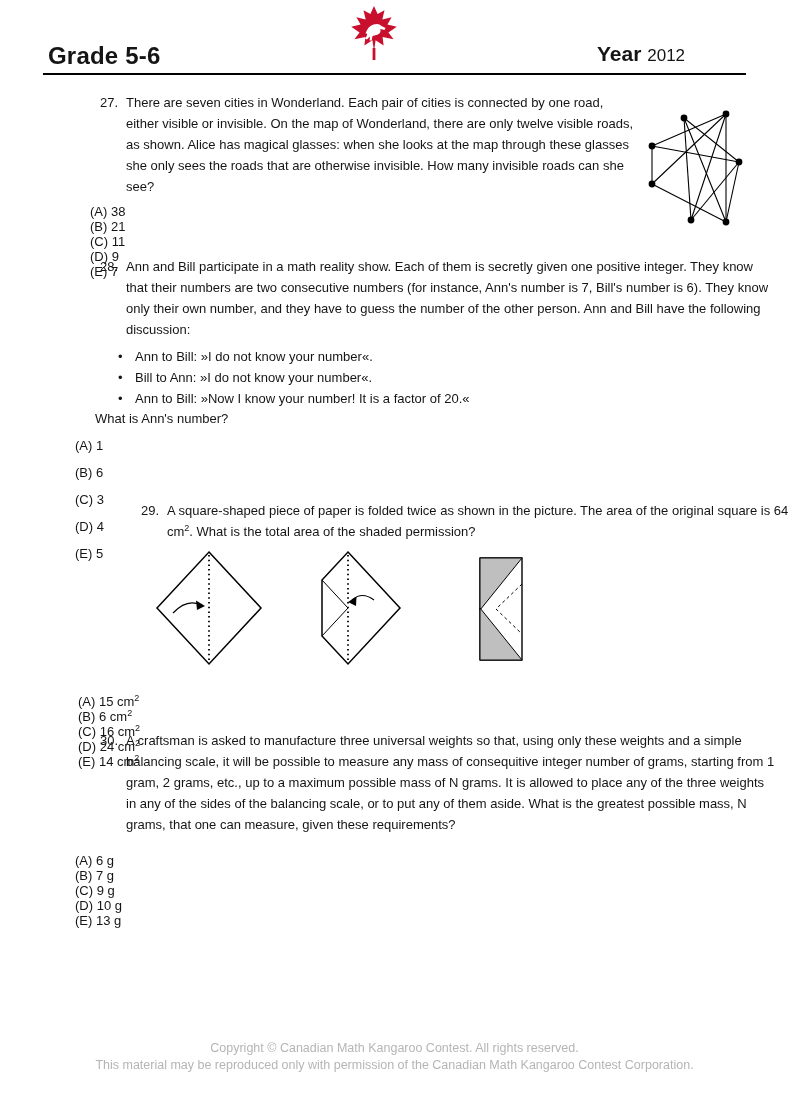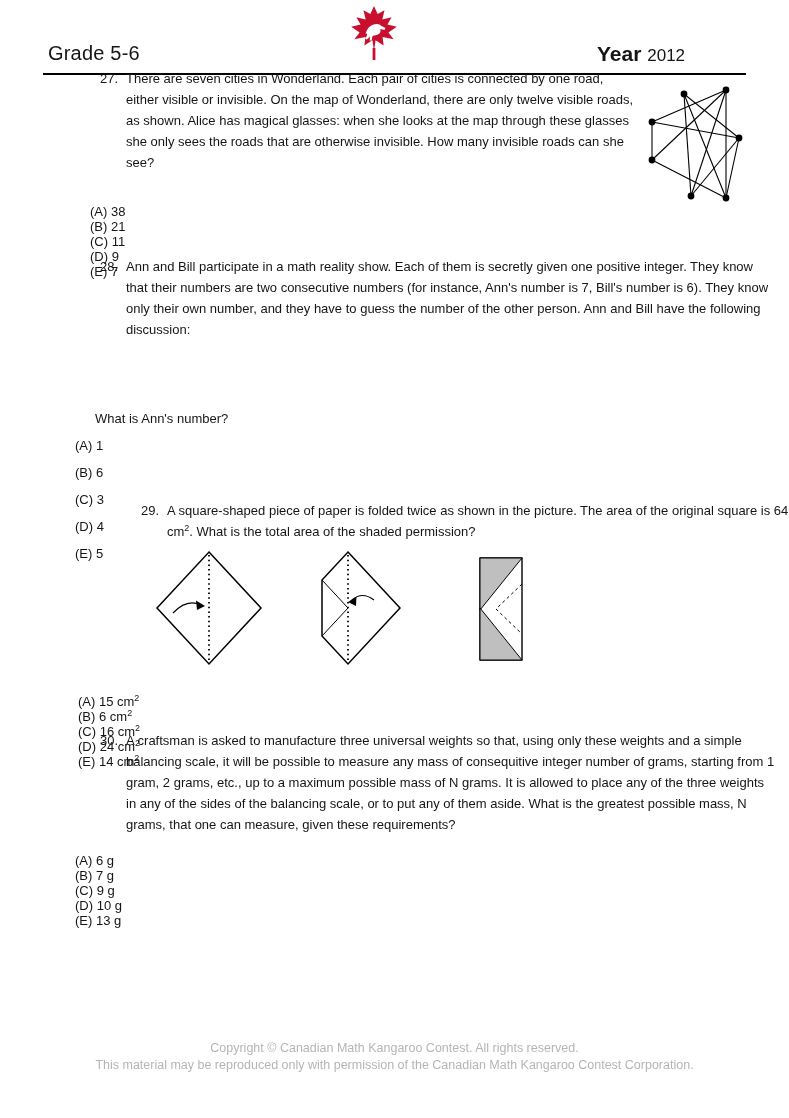--- a/index.html
+++ b/index.html
@@ -5,21 +5,21 @@
   html,body{margin:0;padding:0;background:#fff;}
   .page{
     position:relative;
     width:789px;height:1118px;
     background:#fff;
     font-family:"Liberation Sans",sans-serif;
     font-size:13px;color:#151515;
     overflow:hidden;
   }
   
-  .grade{position:absolute;left:48px;top:42px;font-size:20px;font-weight:normal;letter-spacing:.2px;}
+  .grade{position:absolute;left:48px;top:42px;font-size:24px;font-weight:bold;letter-spacing:.2px;}
   .year{position:absolute;left:597px;top:42px;font-size:21px;font-weight:bold;}
   .year .year-num{font-weight:normal;font-size:17px;}
   .header-rule{position:absolute;left:43px;top:73px;width:703px;height:2px;background:#000;}
   .logo{position:absolute;left:343px;top:5px;}
   
   .question{position:absolute;line-height:21px;padding-left:26px;text-align:left;}
   .qnum{position:absolute;left:0;top:0;}
   .graph-wrap{float:right;margin:18px 0 4px 12px;}
   
   .answers{position:absolute;display:flex;white-space:nowrap;flex-direction:column;}
@@ -51,21 +51,21 @@
     <span>Year</span>
     <span class="year-num">2012</span>
   </div>
   <svg class="logo" width="62" height="58" viewBox="0 0 62 58">
     <path fill="#c8102e" d="M31 1 L34.6 9 L41.5 5.2 L39.3 14.5 L48.6 12.3 L44.4 19.6 L53.8 21.8 L45.4 27.4 L50.6 34.2 L39.6 32 L40.6 40.6 L32.6 35.2 L31 46 L29.4 35.2 L21.4 40.6 L22.4 32 L11.4 34.2 L16.6 27.4 L8.2 21.8 L17.6 19.6 L13.4 12.3 L22.7 14.5 L20.5 5.2 L27.4 9 Z"></path>
     <rect x="29.6" y="43" width="2.8" height="12" fill="#c8102e"></rect>
     <path fill="#ffffff" d="M22.5 28.5 q2.5 -7.5 8 -9 q5.5 -1.5 8 1.5 l4 2 l-1 2 l-4.2 -1 q1.2 4 -3 5.8 l-4.8 1.2 l-0.8 4.5 l-2 0 l0.2 -4 l-3 3 l-2 -1 q2.8 -3 2 -5 z"></path>
   </svg>
   <div class="header-rule"></div>
 
-  <div class="question" style="top:68px;left:100px;width:620px;">
+  <div class="question" style="top:92px;left:100px;width:620px;">
     <svg class="graph-wrap" width="100" height="118" viewBox="0 0 100 118">
       <g stroke="#000" stroke-width="1.1">
         <line x1="6" y1="36" x2="6" y2="74"></line>
         <line x1="6" y1="36" x2="80" y2="4"></line>
         <line x1="6" y1="36" x2="93" y2="52"></line>
         <line x1="38" y1="8" x2="93" y2="52"></line>
         <line x1="38" y1="8" x2="45" y2="110"></line>
         <line x1="38" y1="8" x2="80" y2="112"></line>
         <line x1="80" y1="4" x2="6" y2="74"></line>
         <line x1="80" y1="4" x2="45" y2="110"></line>
@@ -94,20 +94,25 @@
     <span class="ans">(C)  11</span>
     <span class="ans">(D) 9</span>
     <span class="ans">(E) 7</span>
   </div>
 
   <div class="question" style="top:256px;left:100px;width:644px;">
     <span class="qnum">28.</span>
     <span>Ann and Bill participate in a math reality show. Each of them is secretly given one positive integer. They know that their numbers are two consecutive numbers (for instance, Ann's number is 7, Bill's number is 6). They know only their own number, and they have to guess the number of the other person. Ann and Bill have the following discussion:</span>
   </div>
 
+  <ul class="bullets">
+    <li>Ann to Bill: »I do not know your number«.</li>
+    <li>Bill to Ann: »I do not know your number«.</li>
+    <li>Ann to Bill: »Now I know your number! It is a factor of 20.«</li>
+  </ul>
 
   <div class="sub-question">What is Ann's number?</div>
 
   <div class="answers" style="top:438px;left:75px;gap:12px;">
     <span class="ans">(A) 1</span>
     <span class="ans">(B) 6</span>
     <span class="ans">(C)  3</span>
     <span class="ans">(D) 4</span>
     <span class="ans">(E) 5</span>
   </div>

